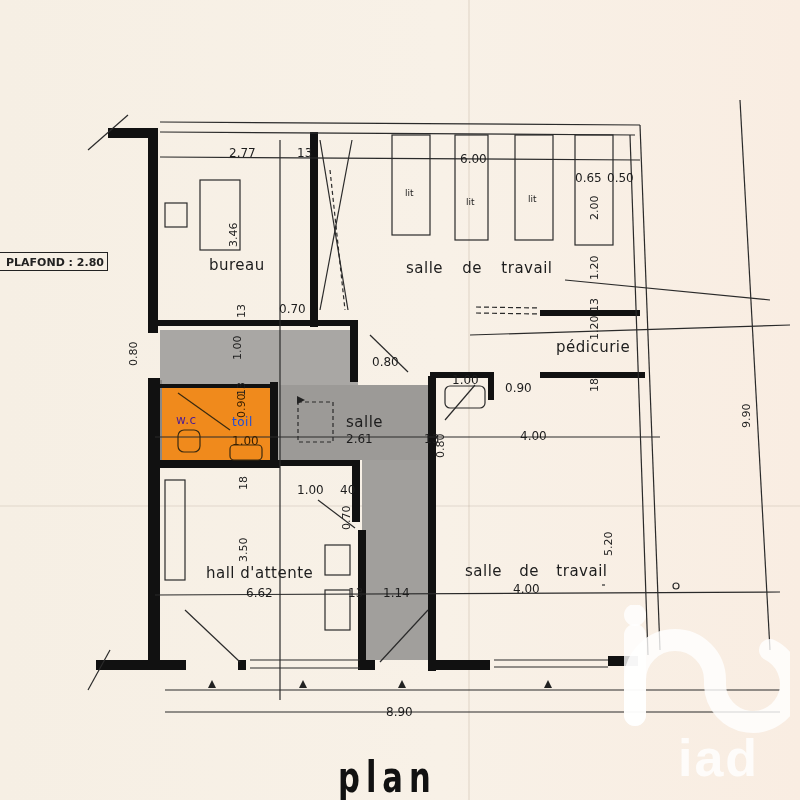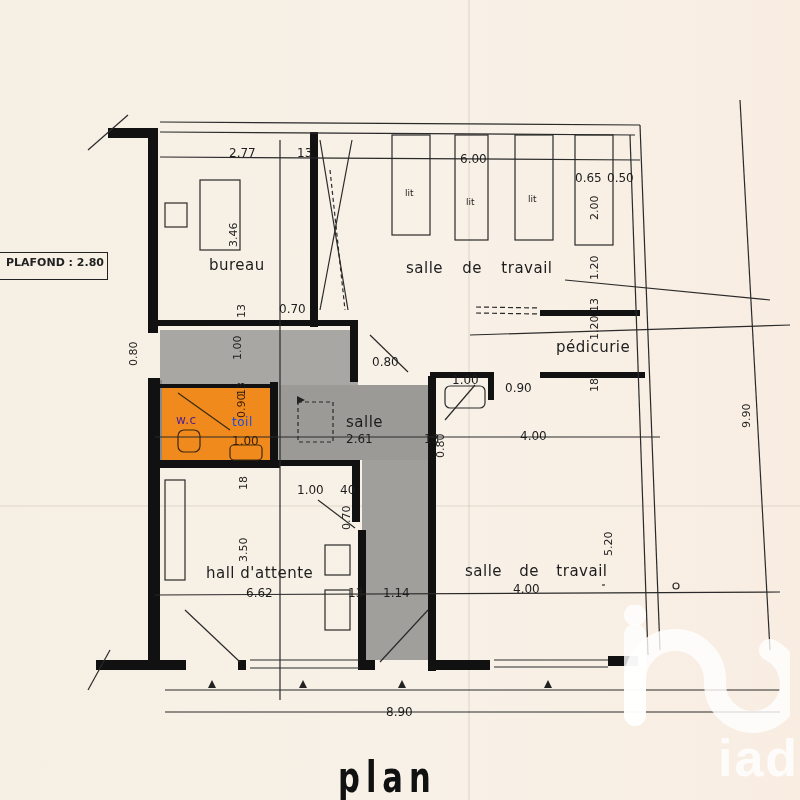--- a/index.html
+++ b/index.html
@@ -18,35 +18,35 @@
   svg.plan { position: absolute; left: 0; top: 0; }
   .lbl {
     position: absolute; color: #1d1d1d; white-space: nowrap;
     font-family: "DejaVu Sans", sans-serif;
   }
   .room { font-size: 15px; letter-spacing: 0.5px; }
   .dim { font-size: 12px; }
   .dimv { font-size: 11px; transform: rotate(-90deg); transform-origin: left top; }
   .bed { font-size: 9px; }
   .plafond {
-    position: absolute; left: 0; top: 252px; width: 108px; height: 28px;
+    position: absolute; left: 0; top: 252px; width: 108px; height: 19px;
     border: 1.5px solid #222; border-left: none;
     font-size: 11px; font-weight: bold; line-height: 20px; padding-left: 6px; box-sizing: border-box;
     color: #222;
   }
   .title-plan {
     position: absolute; left: 338px; top: 752px; font-size: 34px; font-weight: bold;
     letter-spacing: 6px; color: #111; transform: scaleY(1.25); transform-origin: left top;
     font-family: "DejaVu Sans Condensed", "DejaVu Sans", sans-serif;
   }
   .watermark {
     position: absolute; color: rgba(255,255,255,0.82); font-weight: bold;
     font-family: "Liberation Sans", sans-serif;
   }
-  .wm-iad { left: 678px; top: 728px; font-size: 52px; letter-spacing: 2px; margin-left: 40px; }
+  .wm-iad { left: 678px; top: 728px; font-size: 52px; letter-spacing: 2px; }
 </style>
 </head>
 <body>
 
 <div class="paper"></div>
 <div class="fold-v" style="left:468px"></div>
 <div class="fold-h" style="top:505px"></div>
 
 <svg class="plan" width="800" height="800" viewBox="0 0 800 800">
 

